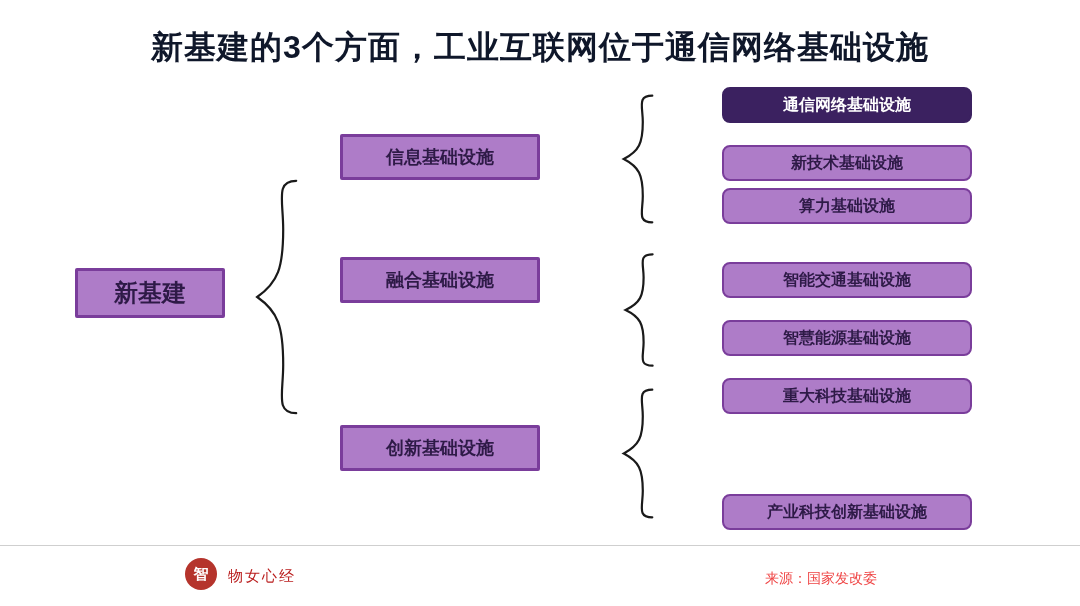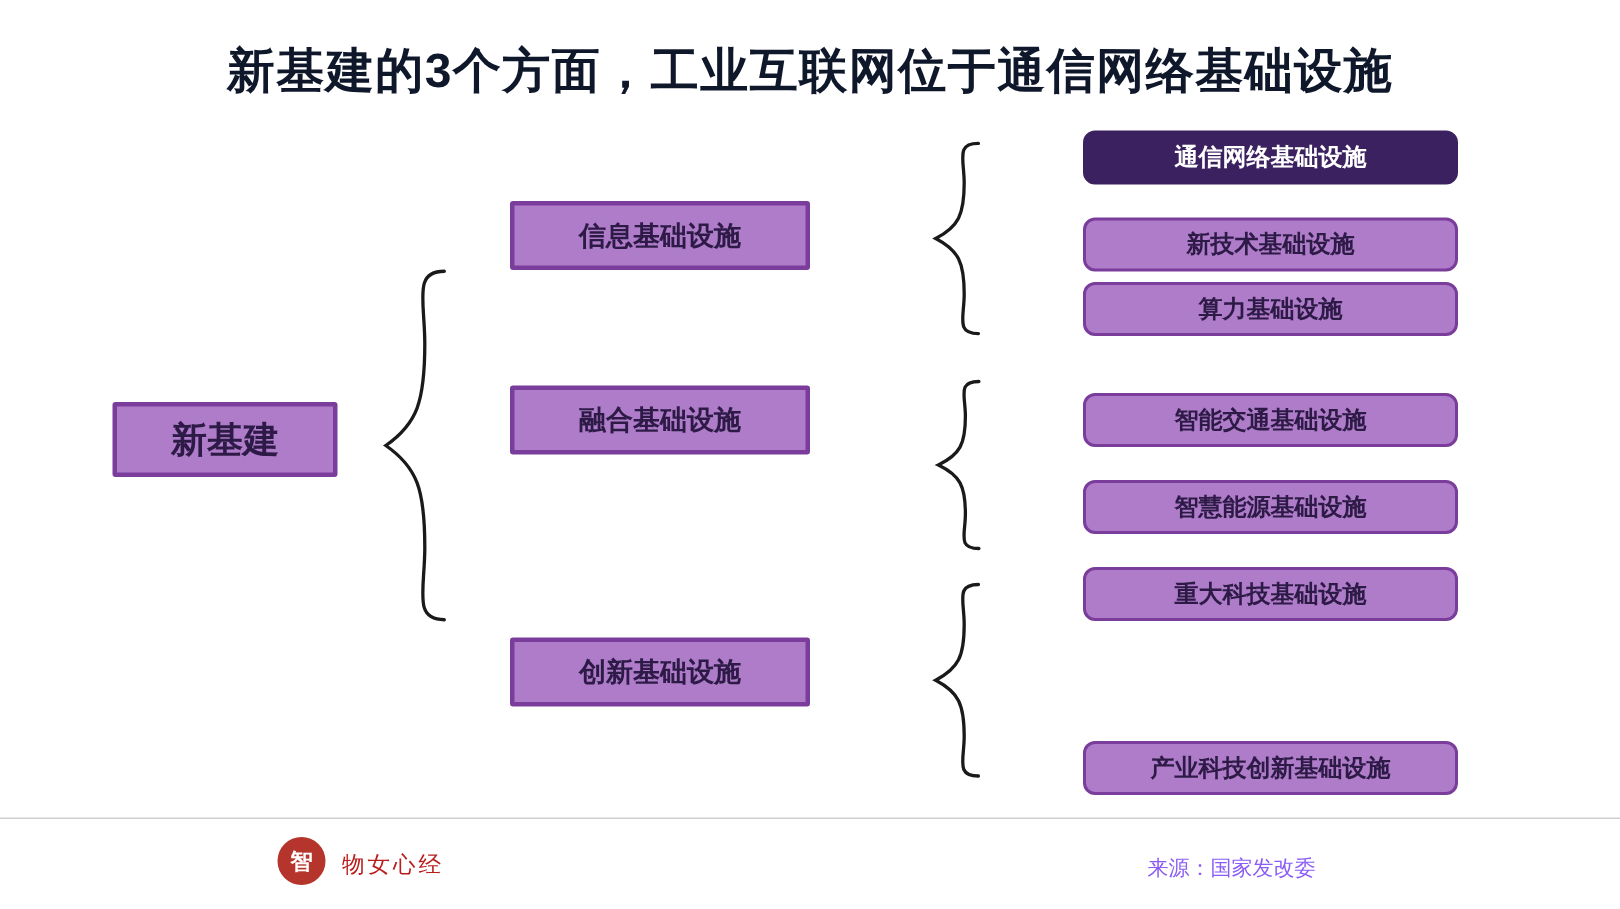--- a/index.html
+++ b/index.html
@@ -64,21 +64,21 @@
     position: absolute;
     left: 228px; top: 567px;
     font-size: 15px;
     color: #b91c1c;
     letter-spacing: 2px;
   }
   .source {
     position: absolute;
     left: 765px; top: 570px;
     font-size: 14px;
-    color: #8b5cf6;
+    color: #ef4444;
   }
 </style>
 </head>
 <body>
 
 <div class="slide">
 
   <h1 class="title">新基建的3个方面，工业互联网位于通信网络基础设施</h1>
 
   <div class="box root">新基建</div>

